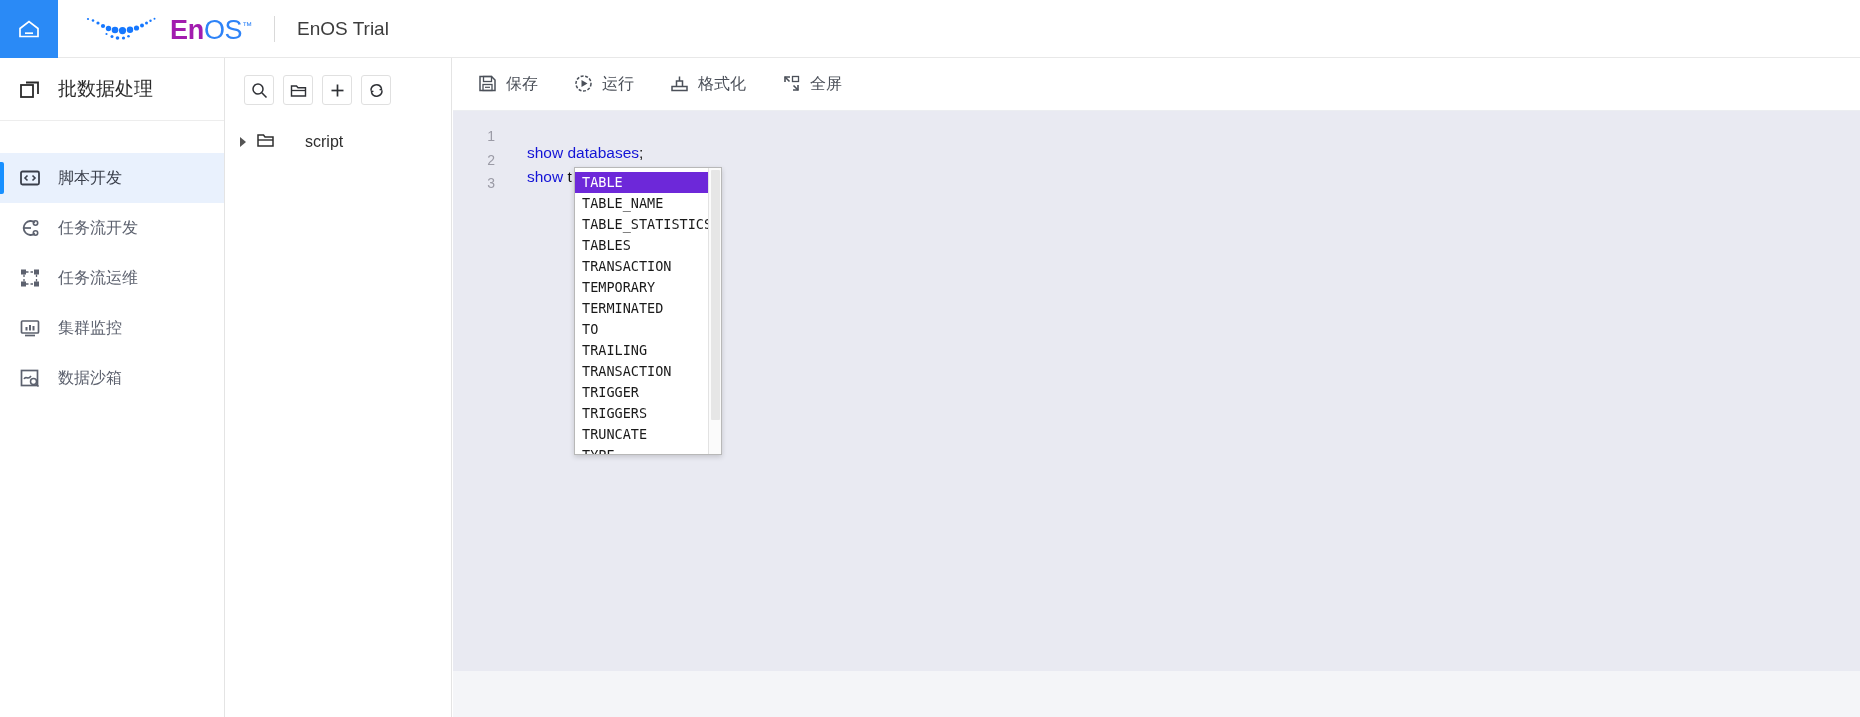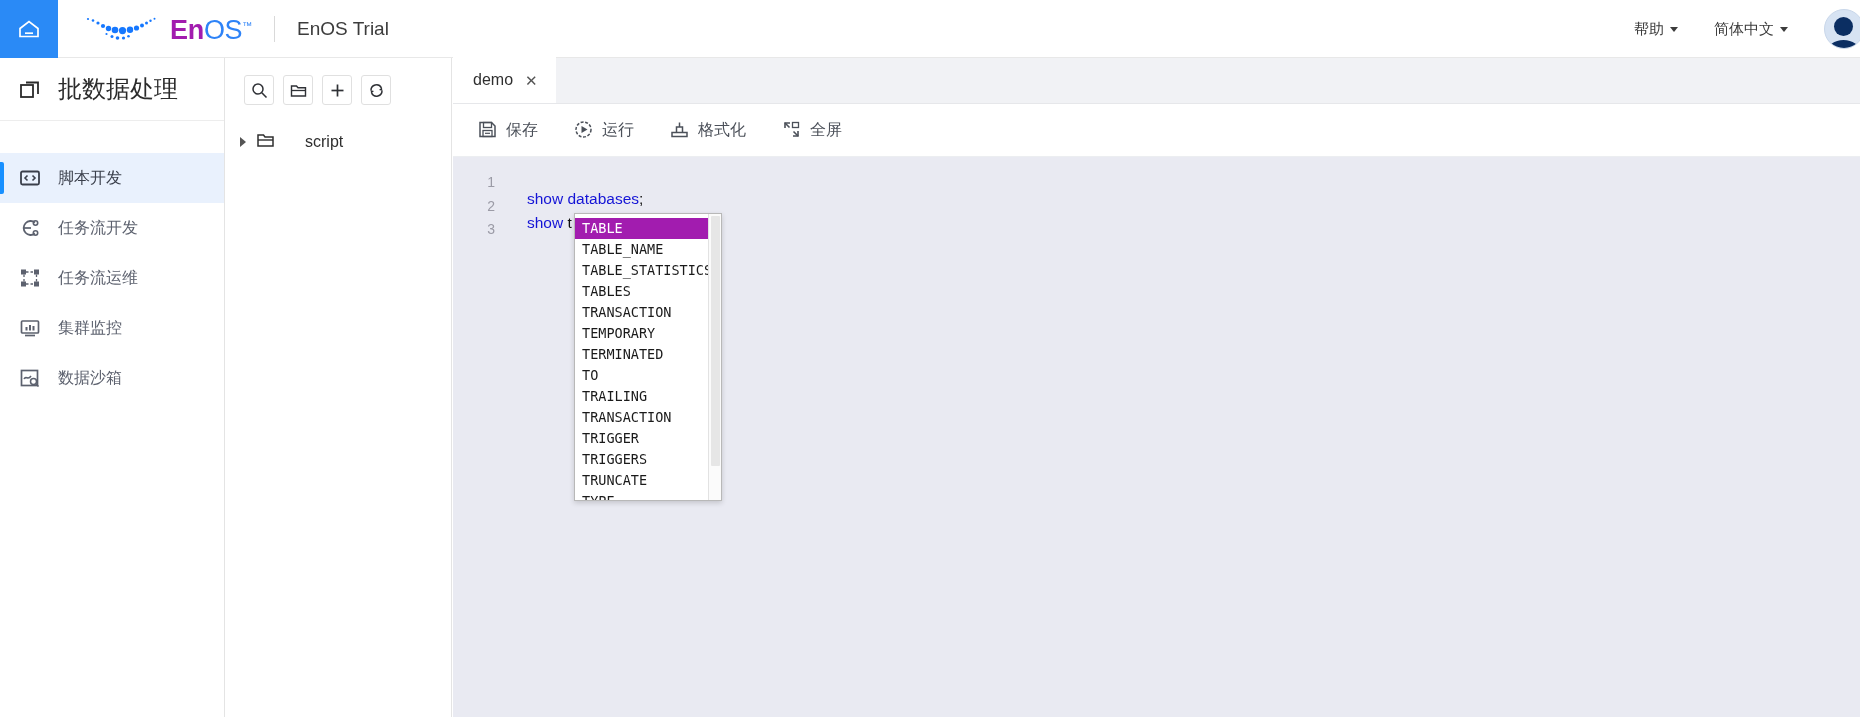--- a/index.html
+++ b/index.html
@@ -69,21 +69,21 @@
   
   .sidebar {
     position: absolute; top: 58px; left: 0; width: 225px; height: 659px;
     background: #ffffff; border-right: 1px solid #e4e4e4;
   }
   .side-title {
     display: flex; align-items: center; height: 63px;
     padding-left: 18px; gap: 16px;
     border-bottom: 1px solid #ededed;
   }
-  .side-title .t { font-size: 24px; color: #2b2b2b; }
+  .side-title .t { font-size: 19px; color: #2b2b2b; }
   .side-list { padding-top: 4px; }
   .side-item {
     display: flex; align-items: center; height: 50px;
     padding-left: 18px; gap: 16px; cursor: pointer; position: relative;
   }
   .side-item .lbl { font-size: 16px; color: #5c616e; }
   .side-item.active { background: #e9f1fd; margin-top: 28px; }
   .side-item.active .lbl { color: #3a3f4b; }
   .side-item.active::before {
     content:""; position:absolute; left:0; top:9px; bottom:9px; width:4px;
@@ -170,21 +170,21 @@
   }
   .ac-list {
     position:absolute; left:0; top:0; right:13px; bottom:0;
     padding: 4px 0 0 0;
   }
   .ac-item {
     height: 21px; line-height: 21px; padding-left: 7px;
     font-family: "DejaVu Sans Mono", monospace;
     font-size: 13.5px; color: #1a1a1a; white-space: nowrap; cursor: pointer;
   }
-  .ac-item.sel { background: #a21caf; color: #ffffff; }
+  .ac-item.sel { background: #6d28d9; color: #ffffff; }
   .ac-scroll {
     position:absolute; right:0; top:0; bottom:0; width:13px;
     background:#fbfbfb; border-left:1px solid #e2e2e2;
   }
   .ac-thumb {
     position:absolute; left:2px; top:2px; width:9px; height:250px;
     background:#e6e6e6; border-radius:1px;
   }
 </style>
 </head>
@@ -225,31 +225,20 @@
       </svg>
       <div class="logo-text">
         <span class="en">En</span><span class="os">OS</span><span class="logo-tm">™</span>
       </div>
       <div class="divider-v"></div>
       <div class="trial-name">EnOS Trial</div>
     </div>
 
     <div class="header-spacer"></div>
 
-    <div class="header-right">
-      <div class="hdr-menu">
-        <span>帮助</span>
-        <span class="caret"></span>
-      </div>
-      <div class="hdr-menu">
-        <span>简体中文</span>
-        <span class="caret"></span>
-      </div>
-      <div class="avatar"></div>
-    </div>
   </div>
 
   <div class="sidebar">
     <div class="side-title">
       <span class="ico">
         <svg width="23" height="23" viewBox="0 0 23 23">
           <rect x="2" y="7" width="12" height="12" fill="none" stroke="#2b2b2b" stroke-width="1.8"></rect>
           <path d="M7 4.5 L19 4.5 L19 16" fill="none" stroke="#2b2b2b" stroke-width="1.8"></path>
         </svg>
       </span>
@@ -363,26 +352,20 @@
             <line x1="2" y1="9" x2="17" y2="9" stroke="#2f2f2f" stroke-width="1.4"></line>
           </svg>
         </span>
         <span class="fname">script</span>
       </div>
     </div>
   </div>
 
   <div class="editor">
 
-    <div class="tabbar">
-      <div class="tab">
-        <span>demo</span>
-        <span class="tab-close">✕</span>
-      </div>
-    </div>
 
     <div class="etoolbar">
       <div class="tb-item">
         <svg width="19" height="19" viewBox="0 0 19 19">
           <path d="M2 2.5 L13.5 2.5 L17 6 L17 16.5 L2 16.5 Z" fill="none" stroke="#4b5059" stroke-width="1.5"></path>
           <rect x="5.5" y="2.5" width="8" height="5" fill="none" stroke="#4b5059" stroke-width="1.3"></rect>
           <rect x="5" y="10.5" width="9" height="6" fill="none" stroke="#4b5059" stroke-width="1.3"></rect>
           <line x1="7" y1="13.3" x2="12" y2="13.3" stroke="#4b5059" stroke-width="1.2"></line>
         </svg>
         <span>保存</span>

